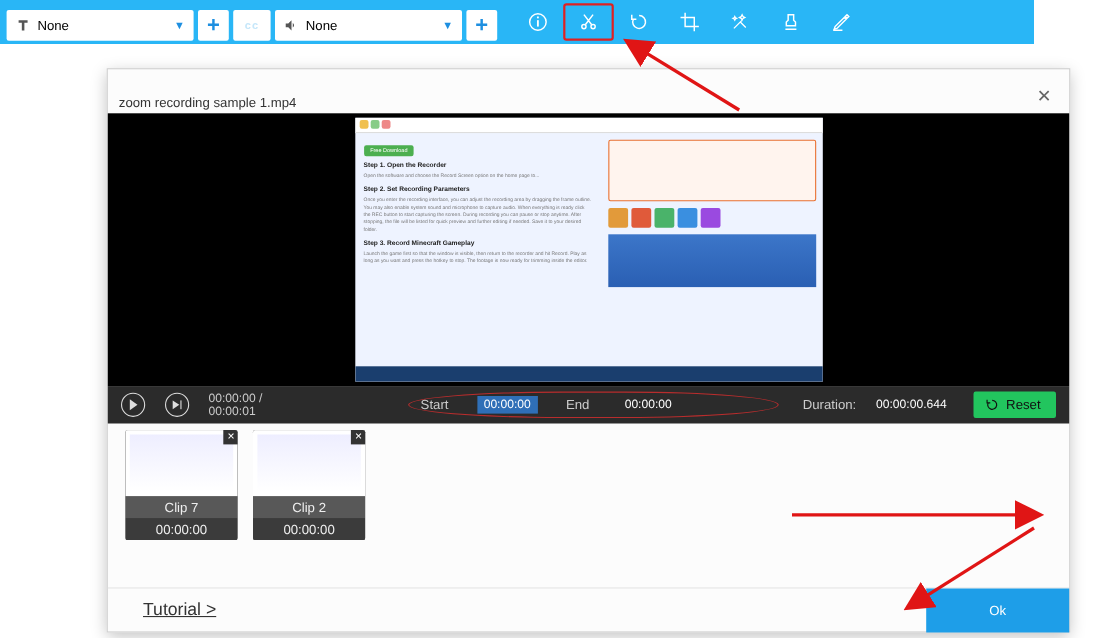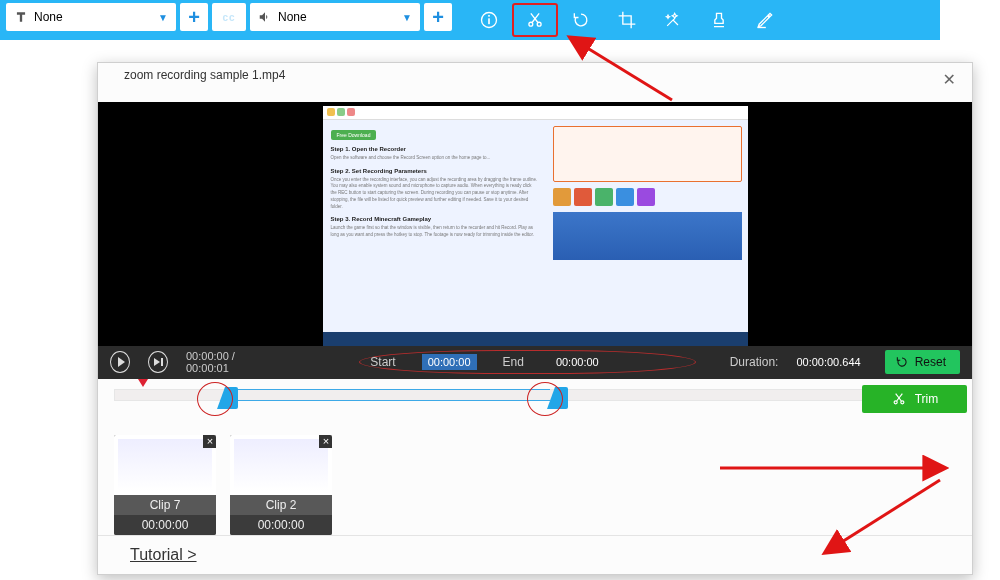--- a/index.html
+++ b/index.html
@@ -1,32 +1,32 @@
 <!DOCTYPE html>
 <html><head>
 <meta charset="utf-8">
 <style>
   *{box-sizing:border-box;margin:0;padding:0;font-family:"Segoe UI",Arial,sans-serif;font-size:12px}
   body{width:1000px;height:580px;background:#fff;position:relative;overflow:hidden}
 
   
-  .topbar{height:40px;background:#29b6f6;display:flex;align-items:flex-start;gap:4px;padding:3px 6px;width:940px;position:relative}
+  .topbar{height:40px;background:#29b6f6;display:flex;align-items:flex-end;gap:4px;padding:3px 6px;width:940px;position:relative}
   .tb-select{display:flex;align-items:center;background:#fff;height:28px;width:170px;border-radius:2px;padding:0 8px;cursor:pointer}
   .tb-select .icon{color:#555;margin-right:6px;display:flex}
   .tb-select .caret{margin-left:auto;color:#1e8fe0;font-size:10px}
   .tb-plus{width:28px;height:28px;background:#fff;border-radius:2px;color:#1e8fe0;font-size:20px;font-weight:600;display:flex;align-items:center;justify-content:center;cursor:pointer}
   .tb-icons{display:flex;margin-left:10px}
   .tb-btn{width:46px;height:34px;display:flex;align-items:center;justify-content:center;color:#fff;cursor:pointer}
   .tb-btn svg,.tb-btn .glyph{width:20px;height:20px}
   .tb-btn.highlight{border:2px solid #e02020;border-radius:3px}
   .cc{font-weight:700;font-size:10px;color:#c6e7fa;letter-spacing:1px}
 
   
   .modal{position:absolute;left:97px;top:62px;width:876px;height:513px;border:1px solid #cfcfcf;background:#fcfcfc;box-shadow:0 4px 14px rgba(0,0,0,.25);display:flex;flex-direction:column}
-  .modal-title{height:40px;padding:5px 10px 3px 26px;color:#333;font-size:12px;display:flex;align-items:flex-start}
+  .modal-title{height:40px;padding:5px 10px 3px 10px;color:#333;font-size:12px;display:flex;align-items:flex-end}
   .modal-close{margin-left:auto;color:#666;font-size:16px;cursor:pointer;padding:2px 6px}
 
   
   .preview{background:#000;height:248px;position:relative;display:flex;justify-content:center;padding-top:4px}
   .thumb{width:425px;height:240px;background:#eef3ff;position:relative;overflow:hidden;font-size:6px}
   .thumb .brow{height:14px;background:#fff;border-bottom:1px solid #ddd;display:flex;gap:2px;padding:2px 4px}
   .thumb .brow span{width:8px;height:8px;border-radius:2px;background:#f0c050}
   .thumb .content{display:flex;height:calc(100% - 28px)}
   .thumb .col-l{flex:1.05;padding:6px 8px}
   .thumb .col-r{flex:.95;padding:6px 6px}
@@ -205,50 +205,31 @@
     <div class="step-btn"></div>
     <span class="tc">00:00:00 / 00:00:01</span>
 
     <div class="start-end-circle" style="margin-left:70px">
       <span class="fld-lbl">Start</span>
       <span class="fld-val sel">00:00:00</span>
       <span class="fld-lbl">End</span>
       <span class="fld-val">00:00:00</span>
     </div>
 
-    <span class="fld-lbl" style="margin-left:16px">Duration:</span>
+    <span class="fld-lbl" style="margin-left:4px">Duration:</span>
     <span class="fld-val" style="padding-left:0">00:00:00.644</span>
 
     <div class="reset-btn">
       <svg viewBox="0 0 24 24">
           <path d="M12 5a7 7 0 1 1-6.3 4M4 4v5h5" fill="none" stroke="#111" stroke-width="1.8"></path>
         </svg>
       <span>Reset</span>
     </div>
   </div>
 
-  <div class="timeline-row">
-    <div class="marker"></div>
-    <div class="track">
-      <div class="range"></div>
-      <div class="handle left"></div>
-      <div class="handle right"></div>
-    </div>
-    <div class="anno-circ" style="left:99px;top:3px;width:36px;height:34px"></div>
-    <div class="anno-circ" style="left:429px;top:3px;width:36px;height:34px"></div>
-
-    <div class="trim-btn">
-      <svg viewBox="0 0 24 24">
-          <circle cx="7" cy="17" r="2.3" fill="none" stroke="#fff" stroke-width="1.8"></circle>
-          <circle cx="17" cy="17" r="2.3" fill="none" stroke="#fff" stroke-width="1.8"></circle>
-          <path d="M8.5 15L17 4M15.5 15L7 4" stroke="#fff" stroke-width="1.8" fill="none"></path>
-        </svg>
-      <span>Trim</span>
-    </div>
-  </div>
 
   <div class="clips-row">
     <div class="clip">
       <div class="img">
           <div class="mini"></div>
           <div class="x">×</div>
         </div>
       <div class="name">Clip 7</div>
       <div class="time">00:00:00</div>
     </div>
@@ -257,20 +238,23 @@
           <div class="mini"></div>
           <div class="x">×</div>
         </div>
       <div class="name">Clip 2</div>
       <div class="time">00:00:00</div>
     </div>
   </div>
 
   <div class="footer">
     <span class="tut">Tutorial &gt;</span>
+    <div class="ok-btn">
+        <span>Ok</span>
+      </div>
   </div>
 </div>
 
 <svg class="overlay" width="1000" height="580">
   <defs>
     <marker id="ah" viewBox="0 0 10 10" refX="8" refY="5" markerWidth="9" markerHeight="9" orient="auto">
       <path d="M0 0L10 5L0 10z" fill="#e01515"></path>
     </marker>
   </defs>
 

